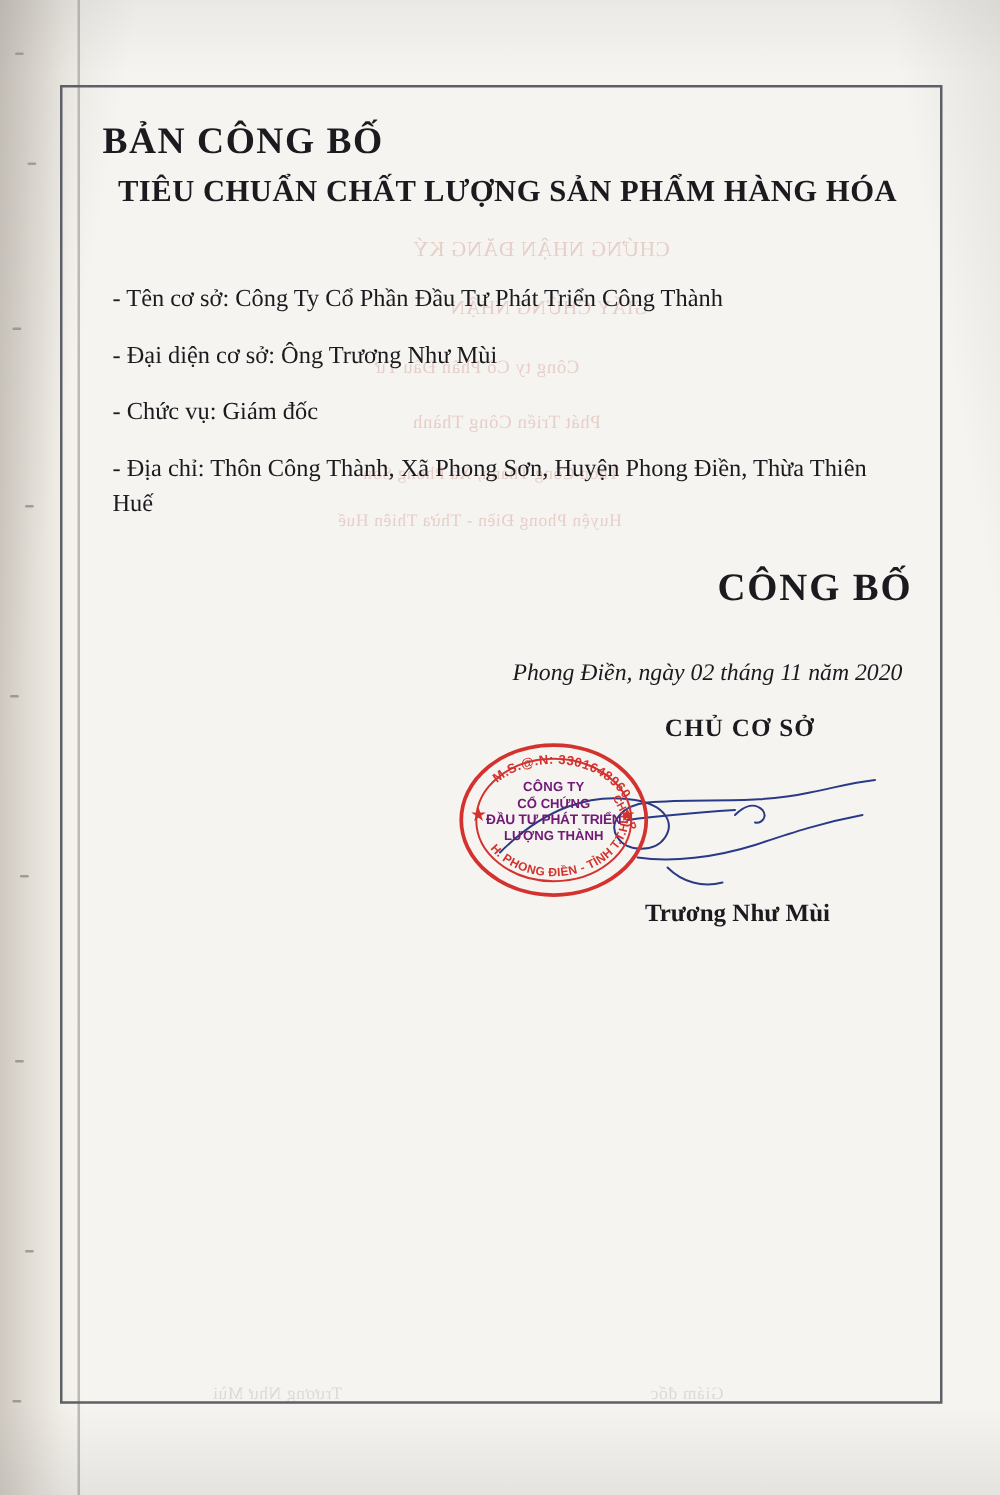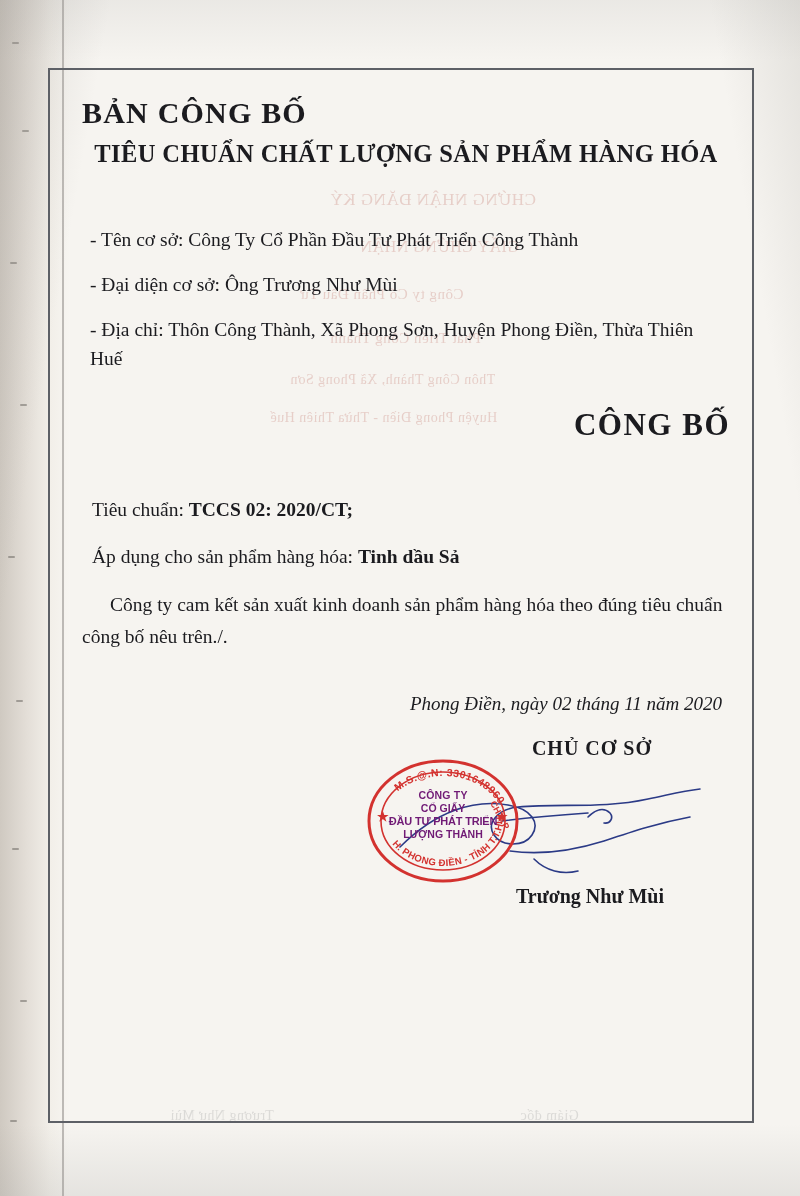--- a/index.html
+++ b/index.html
@@ -268,34 +268,26 @@
   <div class="frame"></div>
 
   <div class="content">
 
     <h1 class="title1">BẢN CÔNG BỐ</h1>
     <h2 class="title2">TIÊU CHUẨN CHẤT LƯỢNG SẢN PHẨM HÀNG HÓA</h2>
 
     <div class="info">
       <p class="info-line">- Tên cơ sở: Công Ty Cổ Phần Đầu Tư Phát Triển Công Thành</p>
       <p class="info-line">- Đại diện cơ sở: Ông Trương Như Mùi</p>
+      <p class="info-line">- Chức vụ: Giám đốc</p>
       <p class="info-line">- Địa chỉ: Thôn Công Thành, Xã Phong Sơn, Huyện Phong Điền, Thừa Thiên Huế</p>
     </div>
 
     <div class="cb">CÔNG BỐ</div>
 
-    <div class="body">
-      <p class="body-line">
-        <span>Tiêu chuẩn: </span><b>TCCS 02: 2020/CT;</b>
-      </p>
-      <p class="body-line">
-        <span>Áp dụng cho sản phẩm hàng hóa: </span><b>Tinh dầu Sả</b>
-      </p>
-      <p class="para">Công ty cam kết sản xuất kinh doanh sản phẩm hàng hóa theo đúng tiêu chuẩn công bố nêu trên./.</p>
-    </div>
 
     <div class="sigblock">
       <div class="place-date">Phong Điền, ngày 02 tháng 11 năm 2020</div>
       <div class="role">CHỦ CƠ SỞ</div>
 
       <svg class="handsign" viewBox="0 0 330 140">
         <g fill="none" stroke="#2b3a86" stroke-width="1.6" stroke-linecap="round">
           <path d="M18,96 C54,60 92,48 126,54 C150,58 158,72 150,84 C142,96 120,96 112,84 C104,72 116,58 136,56 C180,52 220,58 266,48 C286,44 300,40 318,38"></path>
           <path d="M120,70 C150,66 176,64 206,62"></path>
           <path d="M128,100 C156,104 190,100 222,90 C252,80 276,72 308,66"></path>
@@ -315,21 +307,21 @@
           </text>
           <text font-family="Liberation Sans, sans-serif" font-size="9.6" font-weight="bold" fill="#d3322f" letter-spacing="0.3">
             <textPath href="#arcBot" startOffset="16%">H. PHONG ĐIỀN - TỈNH T.T.HUẾ</textPath>
           </text>
           <text x="128" y="48" font-family="Liberation Sans, sans-serif" font-size="9" font-weight="bold" fill="#d3322f" transform="rotate(62 128 48)">CH.C.P</text>
           <text x="15" y="66" font-family="Liberation Sans, sans-serif" font-size="13" font-weight="bold" fill="#d3322f">★</text>
           <text x="134" y="66" font-family="Liberation Sans, sans-serif" font-size="13" font-weight="bold" fill="#d3322f">★</text>
         </svg>
         <div class="stamp-text">
           <div class="st1">CÔNG TY</div>
-          <div class="st2">CỔ GIẤY</div>
+          <div class="st2">CỔ CHỨNG</div>
           <div class="st3">ĐẦU TƯ PHÁT TRIỂN</div>
           <div class="st4">LƯỢNG THÀNH</div>
         </div>
       </div>
 
       <div class="signer">Trương Như Mùi</div>
     </div>
 
   </div>
 </div>

